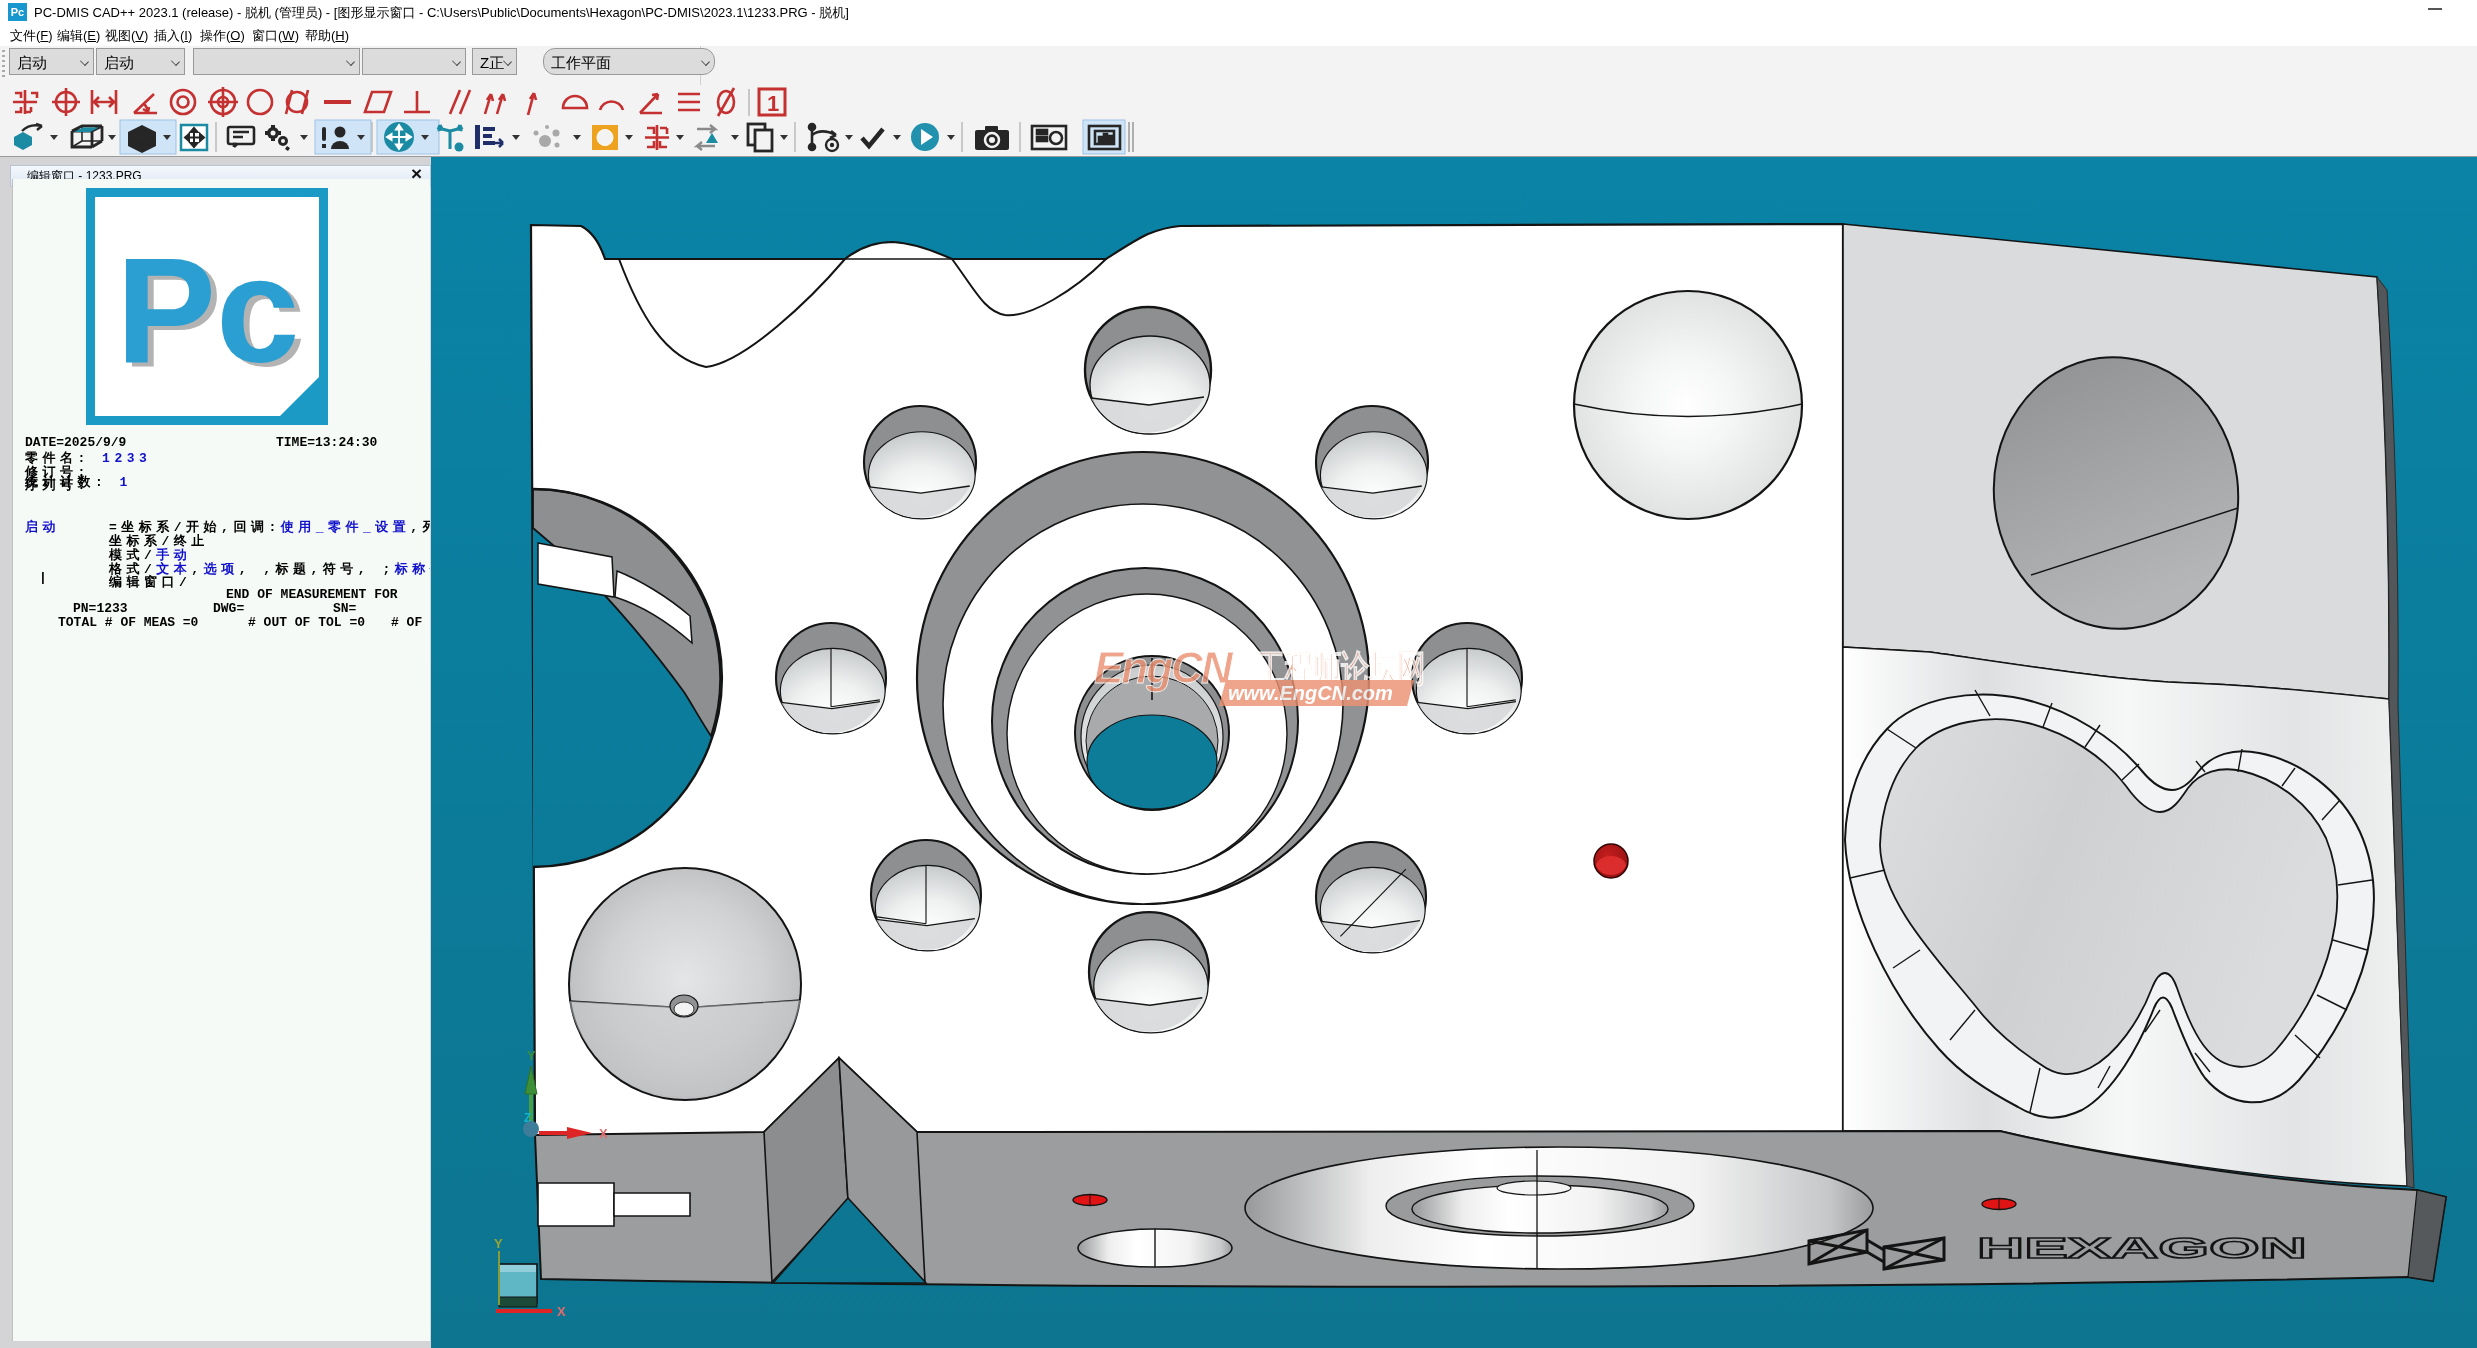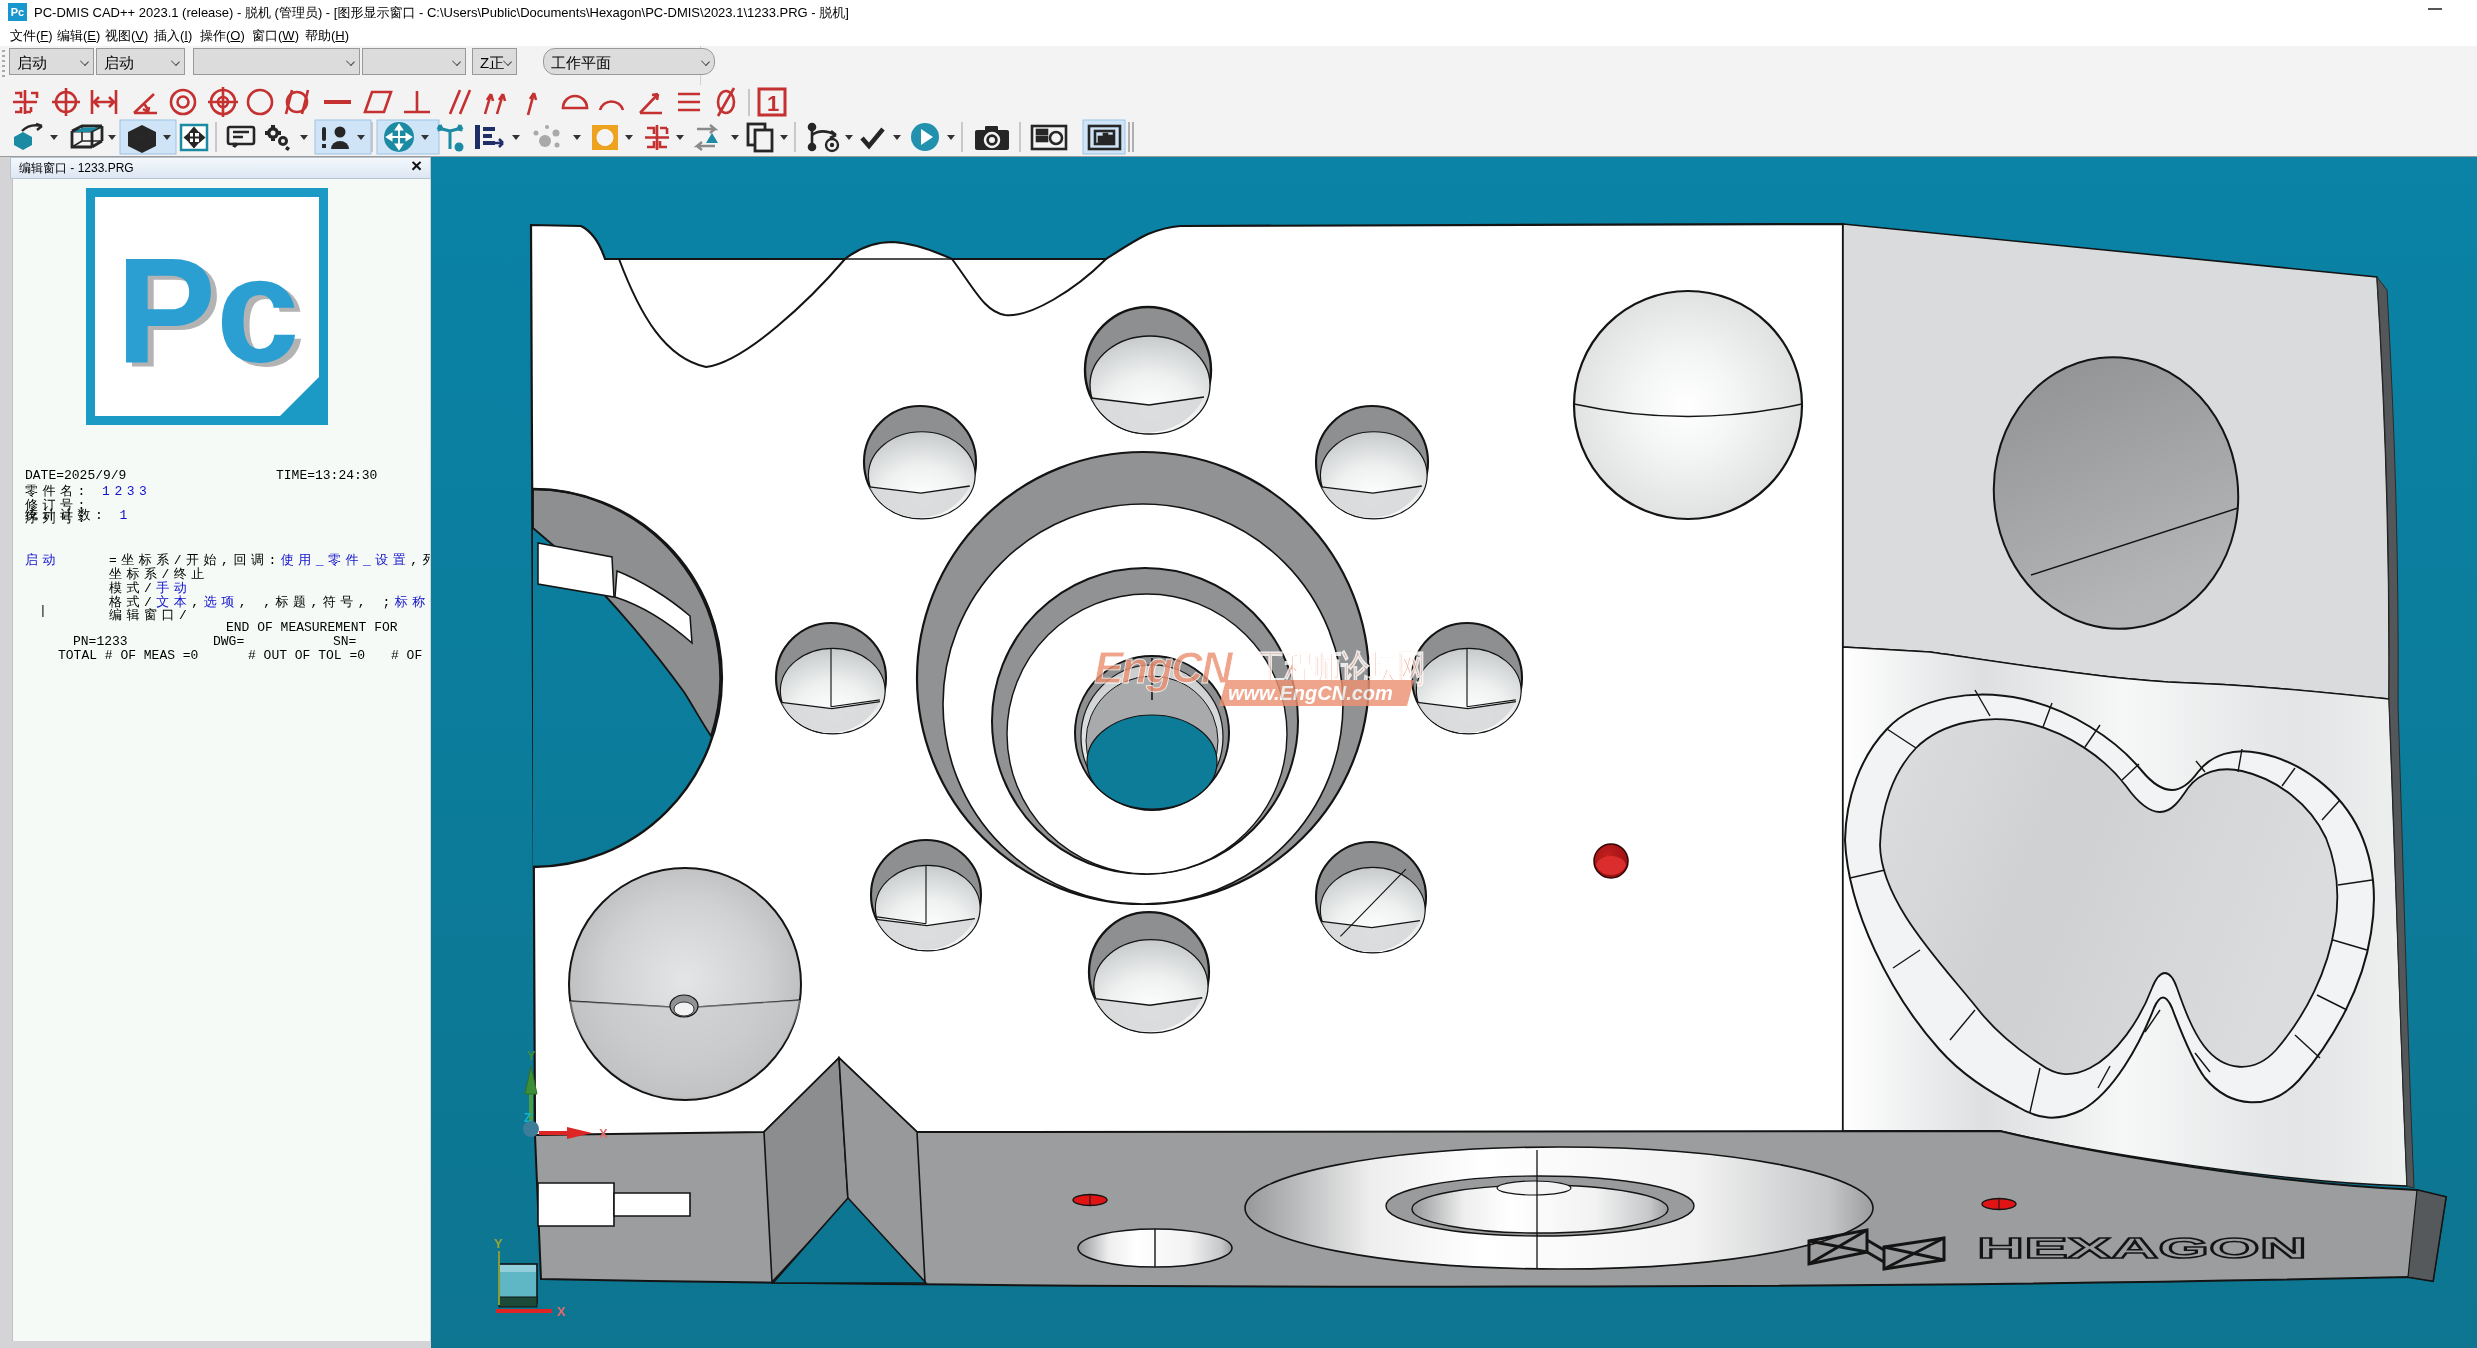--- a/index.html
+++ b/index.html
@@ -16,26 +16,26 @@
   #tb1{left:0;top:46px;width:2477px;height:40px;background:#f3f3f3;border-bottom:1px solid #dcdcdc;}
   #tb1inner{left:0;top:0;width:700px;height:39px;background:#f3f3f3;border-right:1px solid #cfcfcf;}
   .combo{position:absolute;top:2px;height:27px;background:#dcdcdc;border:1px solid #999999;
          font-size:15px;color:#000;line-height:27px;padding-left:7px;box-sizing:border-box;}
   .chev{position:absolute;right:4px;top:9px;width:8px;height:8px;}
   .chev:before{content:"";position:absolute;left:0;top:0;width:6px;height:6px;
                border-right:1.6px solid #444;border-bottom:1.6px solid #444;transform:rotate(45deg) scale(1,.8);}
   #tb2{left:0;top:86px;width:2477px;height:33px;background:#f3f3f3;}
   #tb3{left:0;top:119px;width:2477px;height:37px;background:#f3f3f3;border-bottom:1px solid #9a9a9a;}
   #panel{left:0;top:157px;width:431px;height:1191px;background:#d4d4d6;}
-  #ptitle{left:10px;top:0px;width:421px;height:22px;background:linear-gradient(#f4f8fd,#dde7f3);
-          border:1px solid #b9c4d2;font-size:12px;color:#000;line-height:21px;padding-left:8px;box-sizing:border-box;}
+  #ptitle{left:10px;top:8px;width:421px;height:22px;background:linear-gradient(#f4f8fd,#dde7f3);
+          border:1px solid #b9c4d2;font-size:12px;color:#000;line-height:21px;padding-left:16px;box-sizing:border-box;}
   #pclose{position:absolute;right:8px;top:-3px;font-size:19px;color:#111;font-weight:bold;}
   #pcontent{left:12px;top:22px;width:417px;height:1162px;background:#f5faf6;border-left:1px solid #c0c0c0;overflow:hidden;}
-  .etext{position:absolute;font-family:"Liberation Mono",monospace;font-size:13px;font-weight:normal;
-         color:#000;white-space:pre;margin-top:33px;}
+  .etext{position:absolute;font-family:"Liberation Mono",monospace;font-size:13px;font-weight:bold;
+         color:#000;white-space:pre;}
   .blue{color:#1212cc;}
   .cjkline{letter-spacing:4.5px;}
   #gfx{left:431px;top:157px;}
 </style>
 </head>
 <body>
 <div class="abs" id="titlebar">
   <div class="abs" id="pcicon">Pc</div>
   <div class="abs" id="titletext">PC-DMIS CAD++ 2023.1 (release) - 脱机 (管理员) - [图形显示窗口 - C:\Users\Public\Documents\Hexagon\PC-DMIS\2023.1\1233.PRG - 脱机]</div>
   <div class="abs" id="minbtn"></div>

